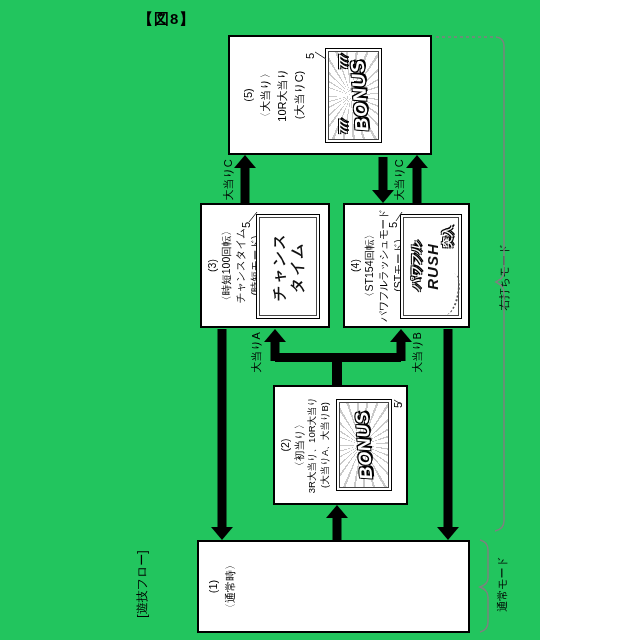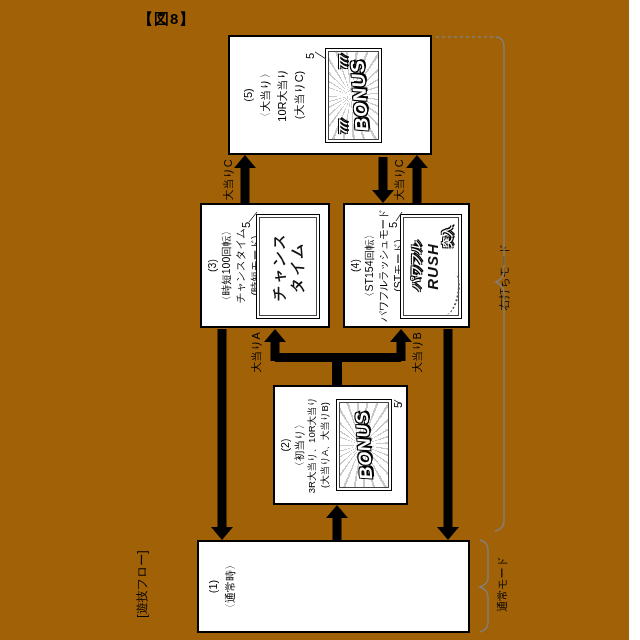--- a/index.html
+++ b/index.html
@@ -1,16 +1,16 @@
 <!DOCTYPE html>
 <html><head>
 <meta charset="utf-8">
 <style>
   html,body{margin:0;padding:0;background:#fff;}
-  .canvas{position:relative;width:629px;height:640px;background:#a16207;overflow:hidden;
+  .canvas{position:relative;width:540px;height:640px;background:#22c55e;overflow:hidden;
           font-family:"Liberation Sans","DejaVu Sans",sans-serif;color:#000;}
   .fig-title{position:absolute;left:138px;top:10px;font-size:15px;font-weight:bold;letter-spacing:1px;}
   .pbox{position:absolute;border:2px solid #000;background:#fff;box-sizing:border-box;}
   
   .rot{position:absolute;left:0;transform:rotate(-90deg);transform-origin:0 0;}
   .rlines{width:100%;text-align:center;}
   .bl{font-size:10.5px;line-height:1.35;white-space:nowrap;}
   .bl.sp{line-height:1.55;font-size:11px;}
   .disp{position:absolute;border:1.5px solid #000;background:#fff;box-sizing:border-box;padding:2px;}
   .disp-in{width:100%;height:100%;border:1px solid #444;box-sizing:border-box;display:flex;

